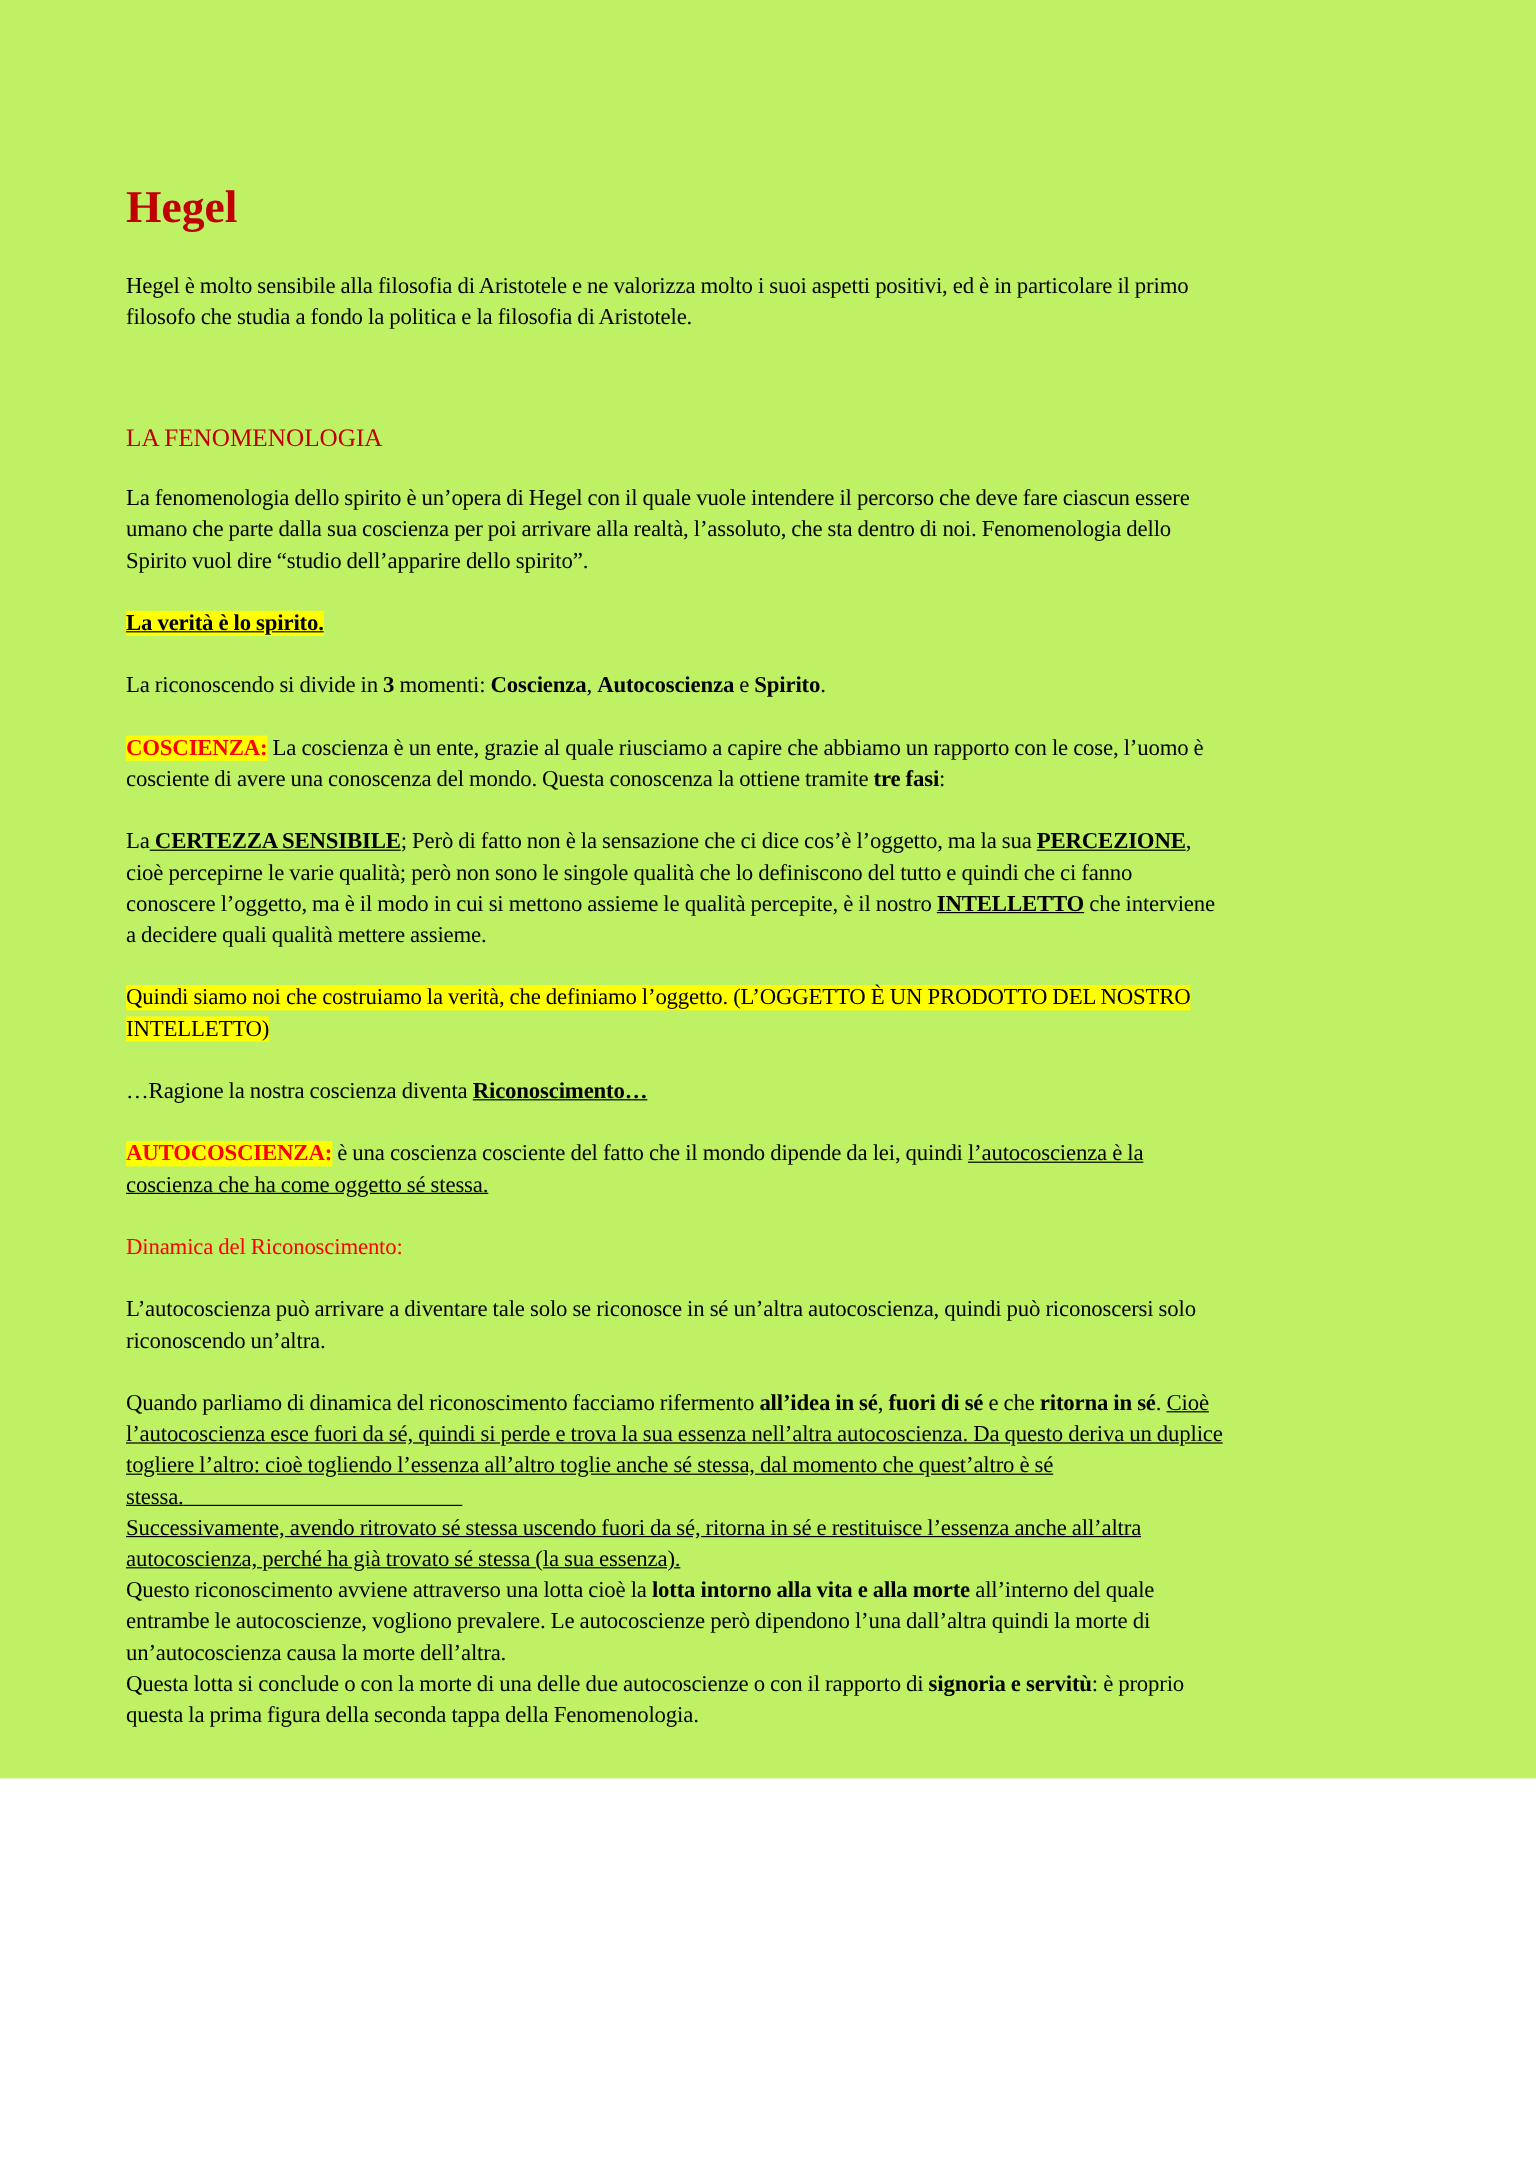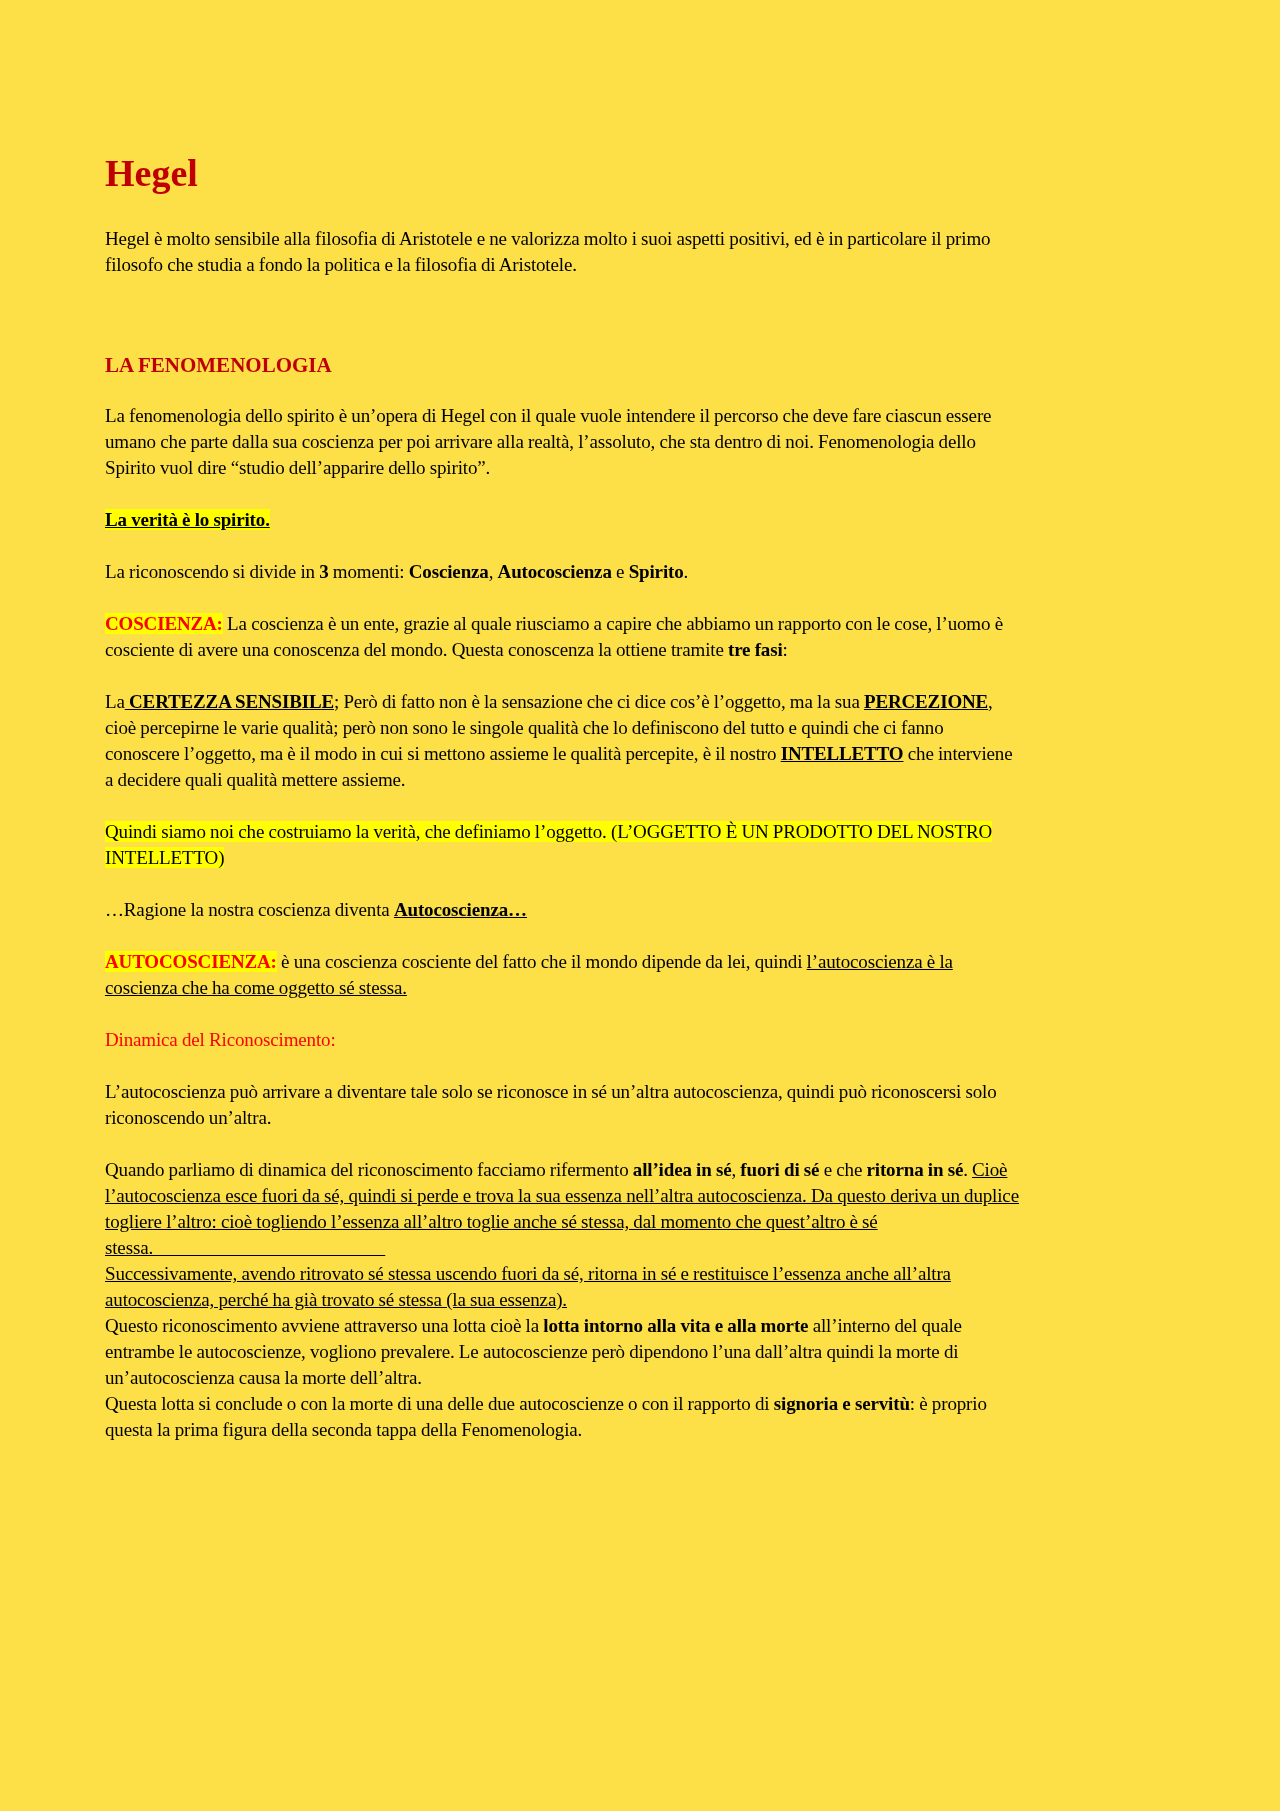--- a/index.html
+++ b/index.html
@@ -10,42 +10,42 @@
   body {
     width: 1280px;
     height: 1811px;
     font-family: "Liberation Serif", "DejaVu Serif", serif;
     color: #000000;
     overflow: hidden;
   }
   .page {
     box-sizing: border-box;
     width: 1280px;
-    height: 1811px;
+    height: 1482px;
     padding: 150px 260px 60px 105px;
-    background: #fde047;
+    background: #bef264;
   }
   .block {
     margin: 0 0 26px 0;
     font-size: 19px;
     line-height: 26px;
     letter-spacing: -0.15px;
     word-spacing: -0.3px;
   }
   .block.title {
     font-size: 38px;
     line-height: 46px;
     font-weight: bold;
     margin: 0 0 30px 0;
     letter-spacing: 0;
   }
   .block.heading {
     font-size: 21px;
     line-height: 27px;
-    font-weight: bold;
+    font-weight: normal;
     margin: 74px 0 24px 0;
     letter-spacing: 0;
   }
   .b  { font-weight: bold; }
   .u  { text-decoration: underline; }
   .hl { background: var(--hl, #ffff00); }
   .red     { color: var(--red, #ff0000); }
   .darkred { color: var(--darkred, #c00000); }
 </style>
 </head>
@@ -55,19 +55,19 @@
   <div>
       <h1 class="block title"><span class="darkred">Hegel</span></h1>
       <p class="block paragraph"><span>Hegel è molto sensibile alla filosofia di Aristotele e ne valorizza molto i suoi aspetti positivi, ed è in particolare il primo filosofo che studia a fondo la politica e la filosofia di Aristotele.</span></p>
       <h2 class="block heading"><span class="darkred">LA FENOMENOLOGIA</span></h2>
       <p class="block paragraph"><span>La fenomenologia dello spirito è un’opera di Hegel con il quale vuole intendere il percorso che deve fare ciascun essere umano che parte dalla sua coscienza per poi arrivare alla realtà, l’assoluto, che sta dentro di noi. Fenomenologia dello Spirito vuol dire “studio dell’apparire dello spirito”.</span></p>
       <p class="block paragraph"><span class="b u hl">La verità è lo spirito.</span></p>
       <p class="block paragraph"><span>La riconoscendo si divide in </span><span class="b">3</span><span> momenti: </span><span class="b">Coscienza</span><span>, </span><span class="b">Autocoscienza</span><span> e </span><span class="b">Spirito</span><span>.</span></p>
       <p class="block paragraph"><span class="b hl red">COSCIENZA:</span><span> La coscienza è un ente, grazie al quale riusciamo a capire che abbiamo un rapporto con le cose, l’uomo è cosciente di avere una conoscenza del mondo. Questa conoscenza la ottiene tramite </span><span class="b">tre fasi</span><span>:</span></p>
       <p class="block paragraph"><span>La</span><span class="b u"> CERTEZZA SENSIBILE</span><span>; Però di fatto non è la sensazione che ci dice cos’è l’oggetto, ma la sua </span><span class="b u">PERCEZIONE</span><span>, cioè percepirne le varie qualità; però non sono le singole qualità che lo definiscono del tutto e quindi che ci fanno conoscere l’oggetto, ma è il modo in cui si mettono assieme le qualità percepite, è il nostro </span><span class="b u">INTELLETTO</span><span> che interviene a decidere quali qualità mettere assieme.</span></p>
       <p class="block paragraph"><span class="hl">Quindi siamo noi che costruiamo la verità, che definiamo l’oggetto. (L’OGGETTO È UN PRODOTTO DEL NOSTRO INTELLETTO)</span></p>
-      <p class="block paragraph"><span>…Ragione la nostra coscienza diventa </span><span class="b u">Autocoscienza…</span></p>
+      <p class="block paragraph"><span>…Ragione la nostra coscienza diventa </span><span class="b u">Riconoscimento…</span></p>
       <p class="block paragraph"><span class="b hl red">AUTOCOSCIENZA:</span><span> è una coscienza cosciente del fatto che il mondo dipende da lei, quindi </span><span class="u">l’autocoscienza è la coscienza che ha come oggetto sé stessa.</span></p>
       <p class="block paragraph"><span class="red">Dinamica del Riconoscimento:</span></p>
       <p class="block paragraph"><span>L’autocoscienza può arrivare a diventare tale solo se riconosce in sé un’altra autocoscienza, quindi può riconoscersi solo riconoscendo un’altra.</span></p>
       <p class="block paragraph"><span>Quando parliamo di dinamica del riconoscimento facciamo rifermento </span><span class="b">all’idea in sé</span><span>, </span><span class="b">fuori di sé</span><span> e che </span><span class="b">ritorna in sé</span><span>. </span><span class="u">Cioè l’autocoscienza esce fuori da sé, quindi si perde e trova la sua essenza nell’altra autocoscienza. Da questo deriva un duplice togliere l’altro: cioè togliendo l’essenza all’altro toglie anche sé stessa, dal momento che quest’altro è sé stessa.</span><span class="u">&nbsp;&nbsp;&nbsp;&nbsp;&nbsp;&nbsp;&nbsp;&nbsp;&nbsp;&nbsp;&nbsp;&nbsp;&nbsp;&nbsp;&nbsp;&nbsp;&nbsp;&nbsp;&nbsp;&nbsp;&nbsp;&nbsp;&nbsp;&nbsp;&nbsp;&nbsp;&nbsp;&nbsp;&nbsp;&nbsp;&nbsp;&nbsp;&nbsp;&nbsp;&nbsp;&nbsp;&nbsp;&nbsp;&nbsp;&nbsp;&nbsp;&nbsp;&nbsp;&nbsp;&nbsp;&nbsp;&nbsp;&nbsp;&nbsp;&nbsp;&nbsp;&nbsp;&nbsp;&nbsp;</span><br><span class="u">Successivamente, avendo ritrovato sé stessa uscendo fuori da sé, ritorna in sé e restituisce l’essenza anche all’altra autocoscienza, perché ha già trovato sé stessa (la sua essenza).</span><br><span>Questo riconoscimento avviene attraverso una lotta cioè la </span><span class="b">lotta intorno alla vita e alla morte</span><span> all’interno del quale entrambe le autocoscienze, vogliono prevalere. Le autocoscienze però dipendono l’una dall’altra quindi la morte di un’autocoscienza causa la morte dell’altra.</span><br><span>Questa lotta si conclude o con la morte di una delle due autocoscienze o con il rapporto di </span><span class="b">signoria e servitù</span><span>: è proprio questa la prima figura della seconda tappa della Fenomenologia.</span></p>
     </div>
 </div>
 
 </body></html>

